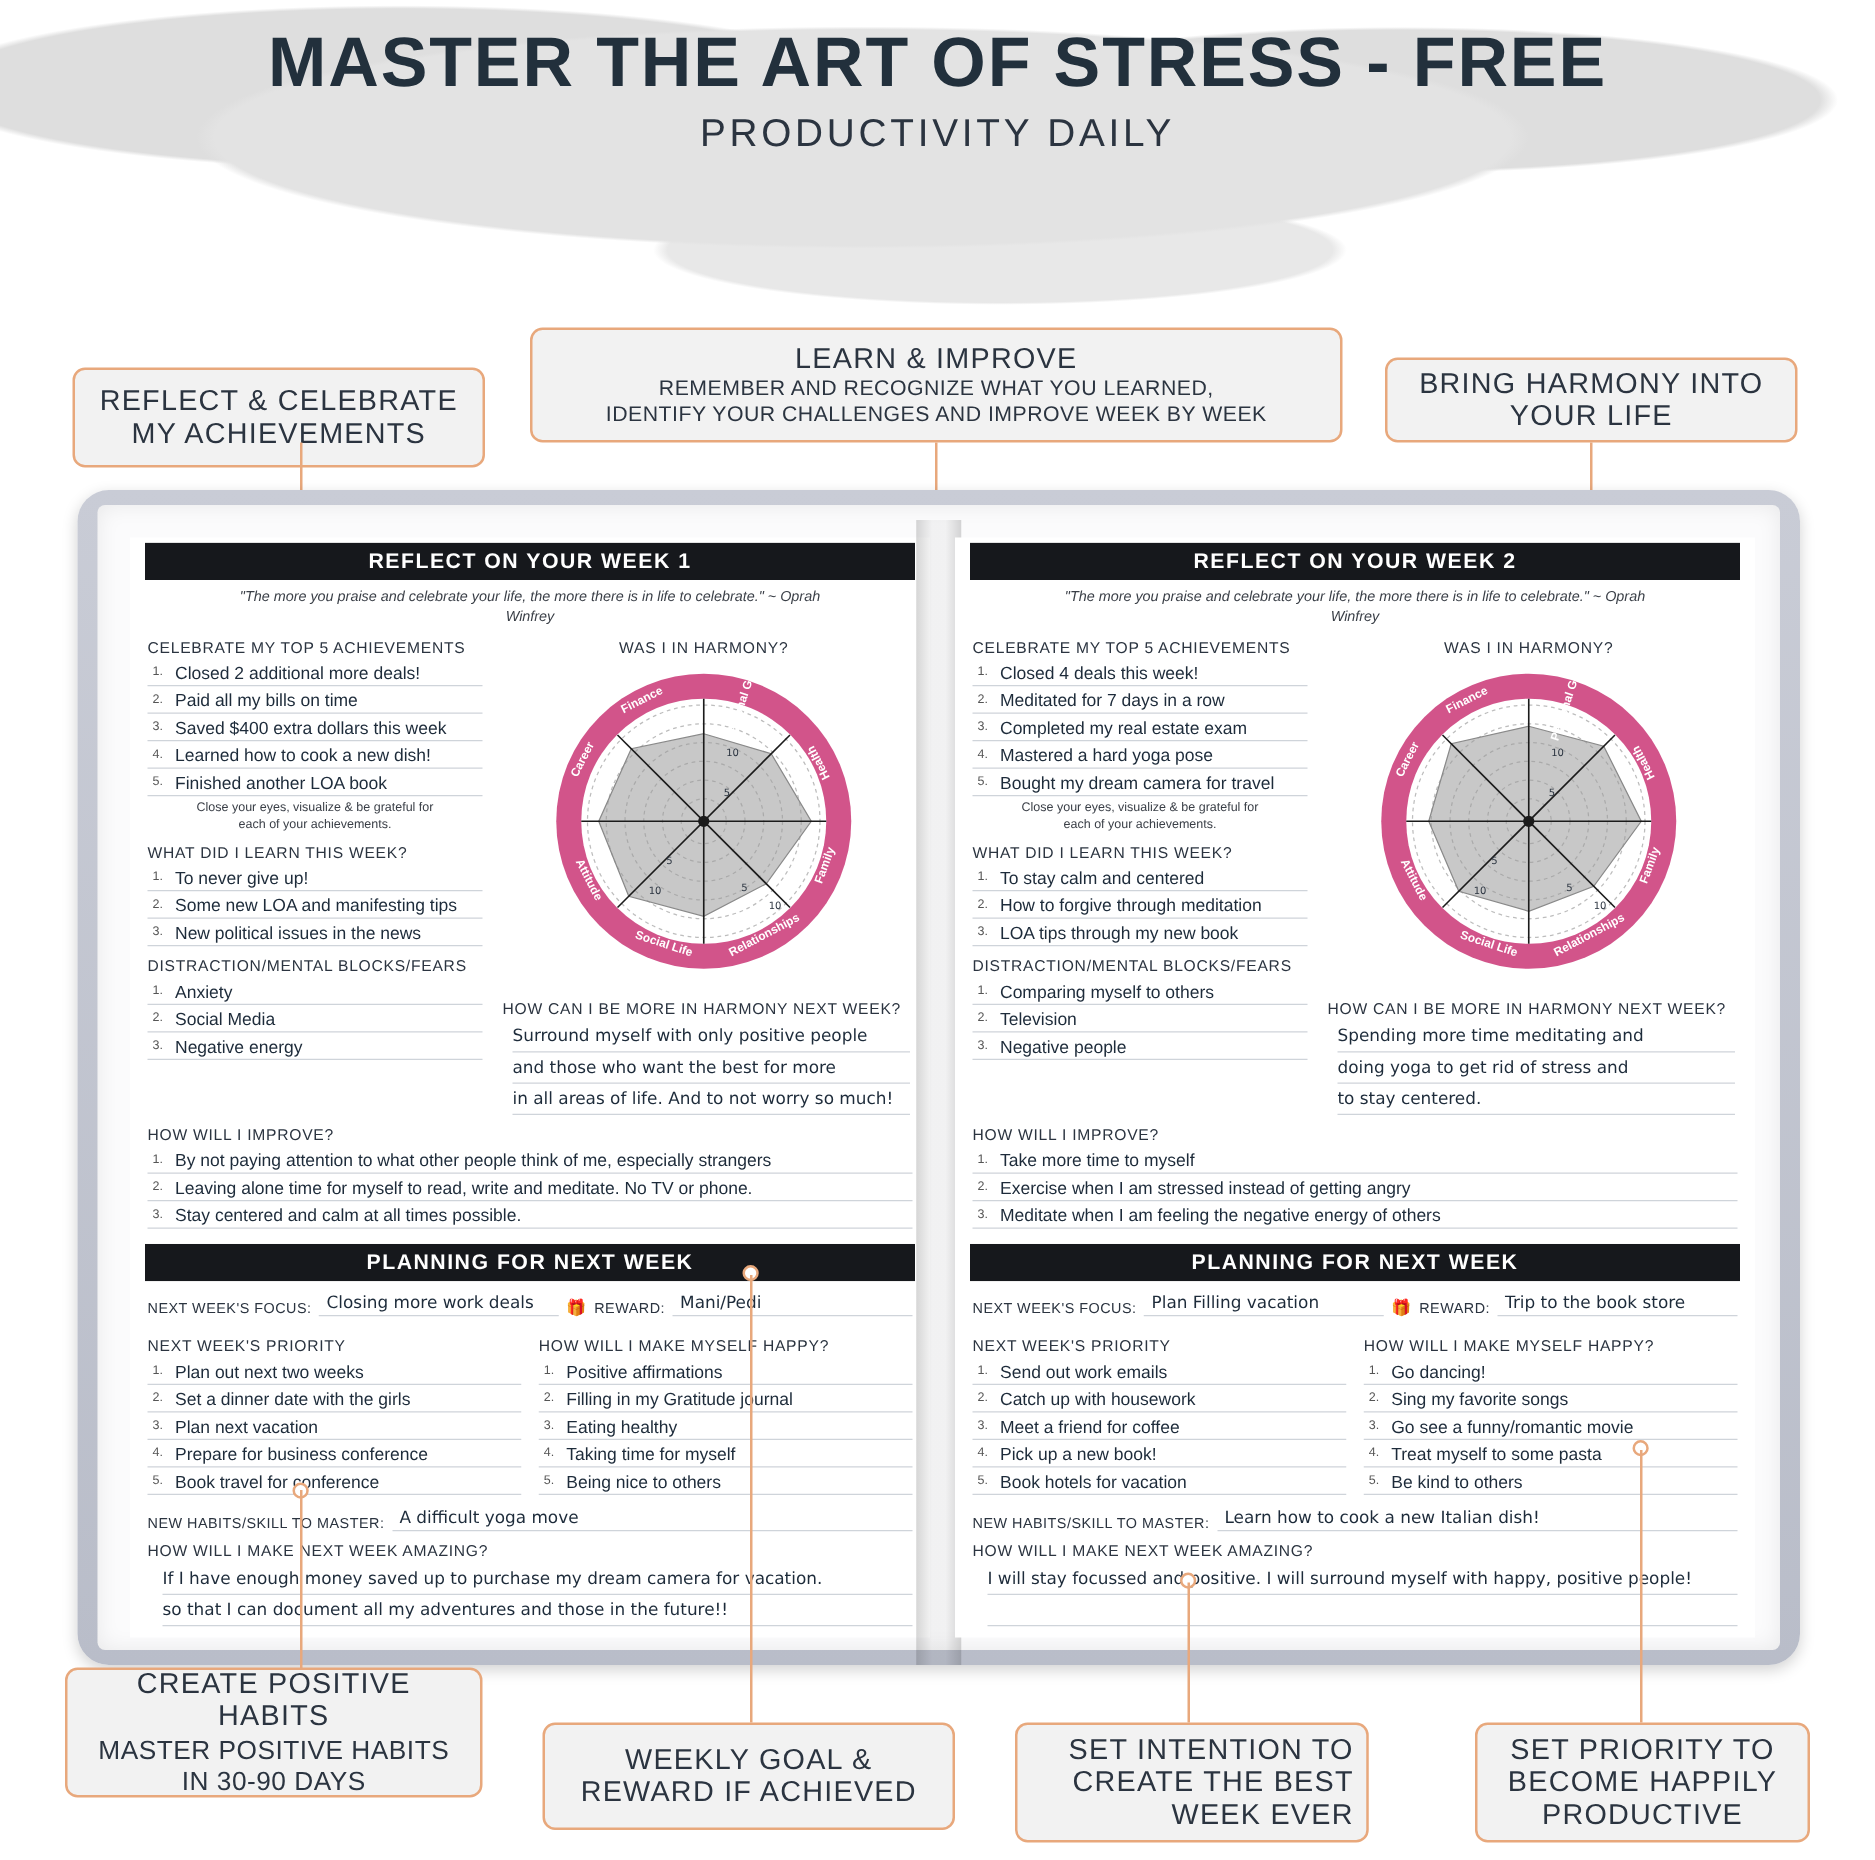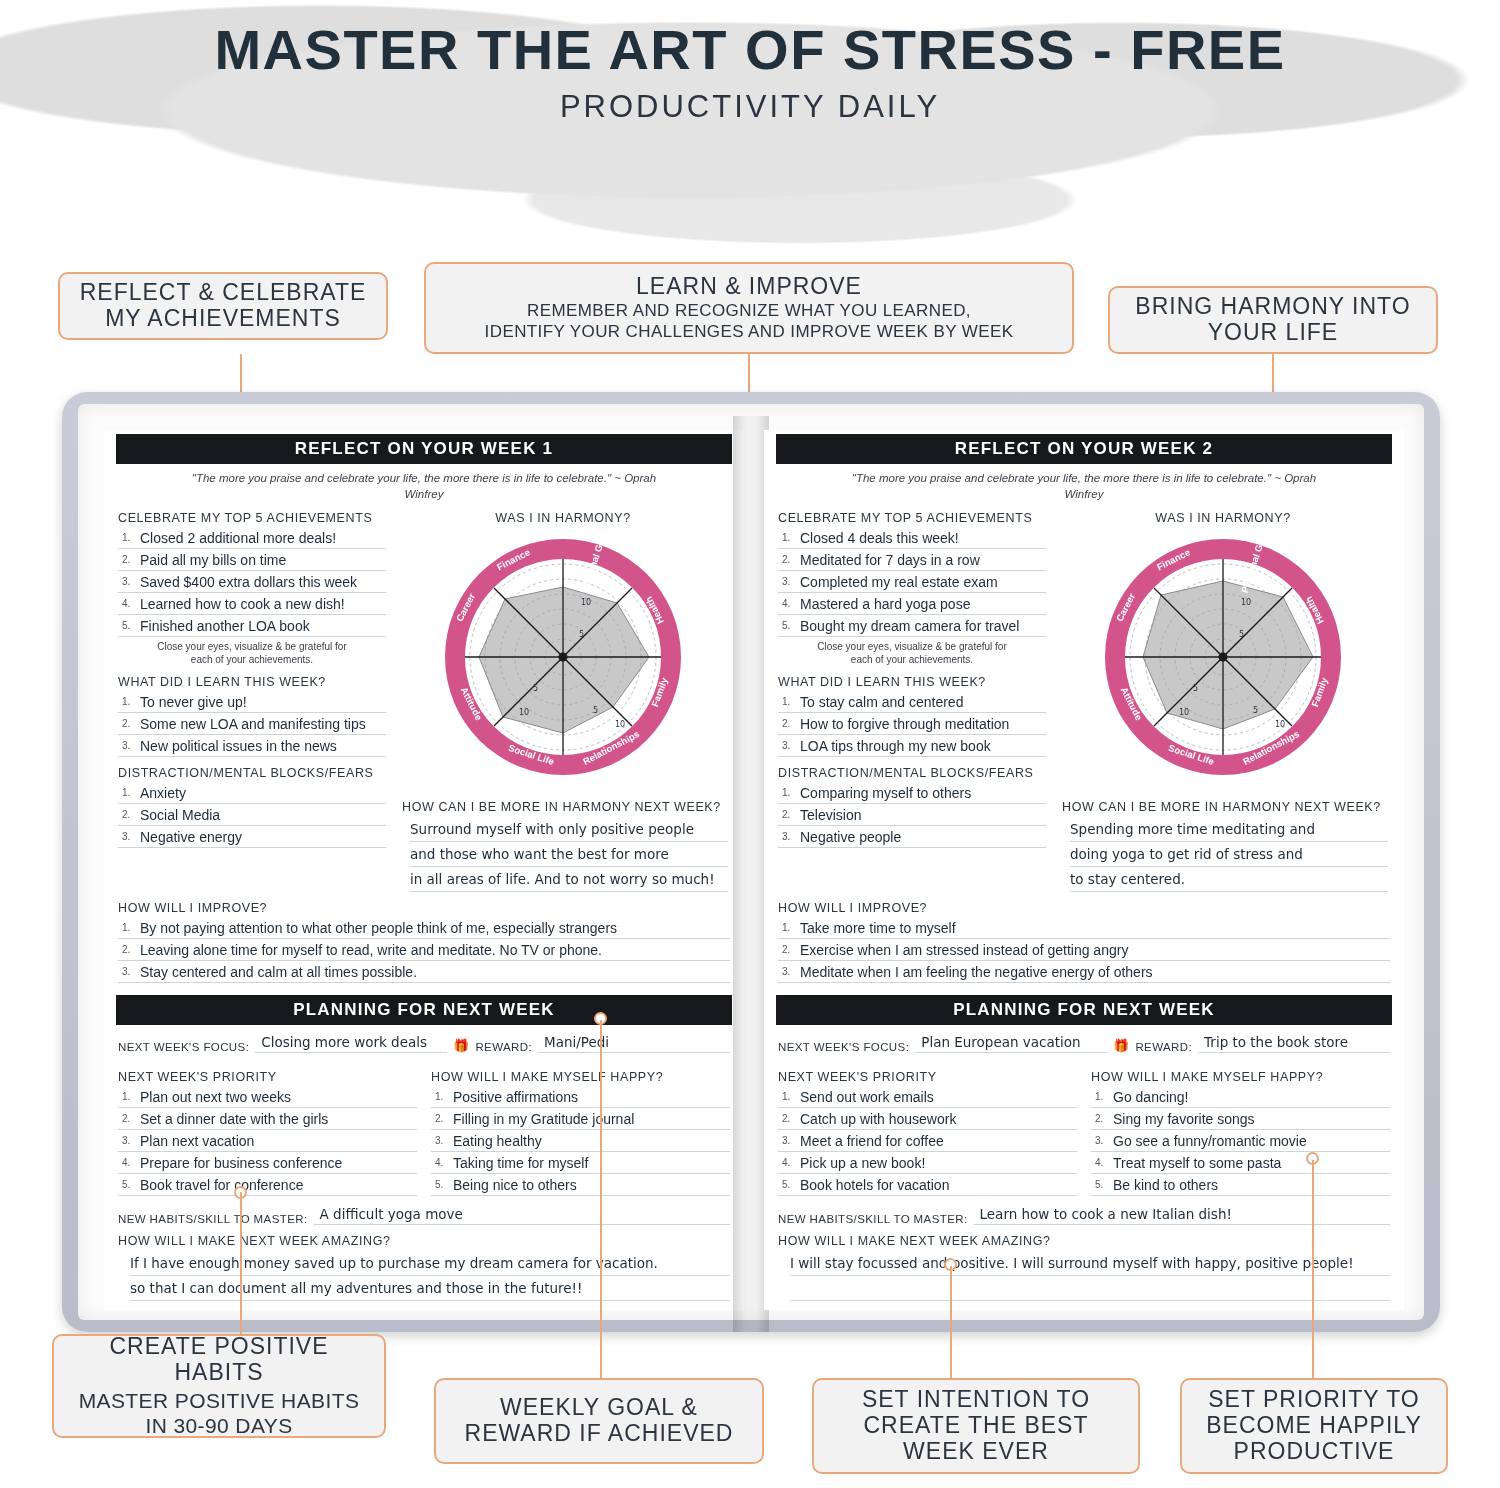--- a/index.html
+++ b/index.html
@@ -99,21 +99,21 @@
 </style>
 </head>
 <body>
 
 <div class="header-brush"></div>
 <div class="header-text">
   <div class="h-line2">MASTER THE ART OF STRESS - FREE</div>
   <div class="h-line3">PRODUCTIVITY DAILY</div>
 </div>
 
-<div class="callout" style="left:58px;top:272px;width:330px;height:68px;">
+<div class="callout" style="left:58px;top:294px;width:330px;height:80px;">
   <div class="c-title" style="white-space: pre-line;">REFLECT &amp; CELEBRATE
 MY ACHIEVEMENTS</div>
 </div>
 <div class="leader" style="left:240px;top:354px;width:2px;height:144px;"></div>
 <div class="leader-dot" style="left:234px;top:492px;"></div>
 
 <div class="callout" style="left:424px;top:262px;width:650px;height:92px;">
   <div class="c-title">LEARN &amp; IMPROVE</div>
   <div class="c-sub" style="white-space: pre-line;">REMEMBER AND RECOGNIZE WHAT YOU LEARNED,
 IDENTIFY YOUR CHALLENGES AND IMPROVE WEEK BY WEEK</div>
@@ -488,21 +488,21 @@
         </ol>
       </div>
 
       <div class="banner" style="margin-top:12px;">
         <div class="bar"></div>
         <div class="txt">PLANNING FOR NEXT WEEK</div>
       </div>
 
       <div class="pl-row">
         <div class="pl-lbl">NEXT WEEK'S FOCUS:</div>
-        <div class="pl-fill" style="max-width:200px;"><span class="t">Plan European vacation</span></div>
+        <div class="pl-fill" style="max-width:200px;"><span class="t">Plan Filling vacation</span></div>
         <div class="gift">🎁</div>
         <div class="pl-lbl">REWARD:</div>
         <div class="pl-fill"><span class="t">Trip to the book store</span></div>
       </div>
 
       <div class="twocol">
         <div class="c">
           <div class="sec-h">NEXT WEEK'S PRIORITY</div>
           <ol class="list">
             <li>
@@ -581,21 +581,21 @@
 
 <div class="leader-dot" style="left:594px;top:1012px;"></div>
 <div class="leader" style="left:600px;top:1020px;width:2px;height:358px;"></div>
 <div class="callout" style="left:434px;top:1378px;width:330px;height:86px;">
   <div class="c-title" style="white-space: pre-line;">WEEKLY GOAL &amp;
 REWARD IF ACHIEVED</div>
 </div>
 
 <div class="leader-dot" style="left:944px;top:1258px;"></div>
 <div class="leader" style="left:950px;top:1266px;width:2px;height:112px;"></div>
-<div class="callout" style="left:812px;top:1378px;width:328px;height:96px;">
+<div class="callout" style="left:812px;top:1378px;width:283px;height:96px;text-align:right;">
   <div class="c-title" style="white-space: pre-line;">SET INTENTION TO
 CREATE THE BEST
 WEEK EVER</div>
 </div>
 
 <div class="leader-dot" style="left:1306px;top:1152px;"></div>
 <div class="leader" style="left:1312px;top:1160px;width:2px;height:218px;"></div>
 <div class="callout" style="left:1180px;top:1378px;width:268px;height:96px;">
   <div class="c-title" style="white-space: pre-line;">SET PRIORITY TO
 BECOME HAPPILY

